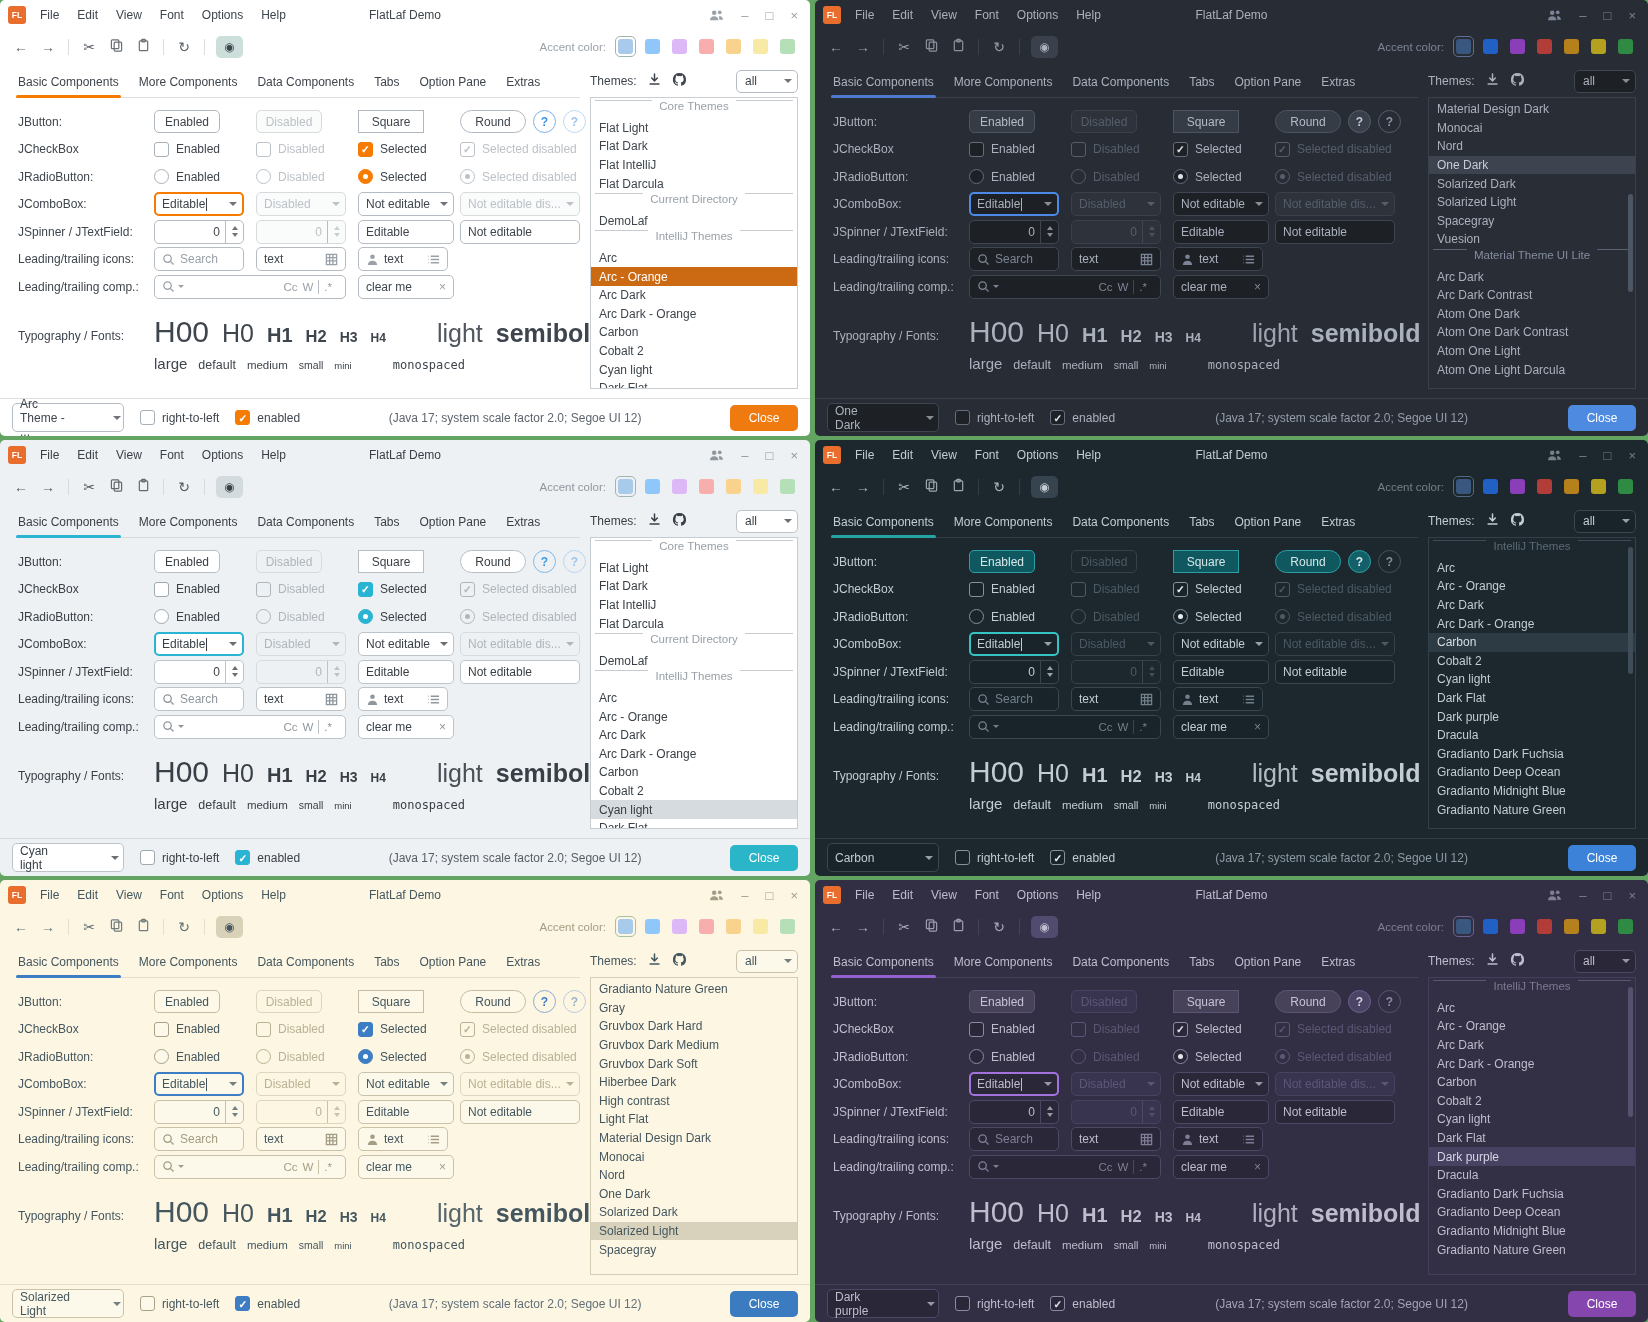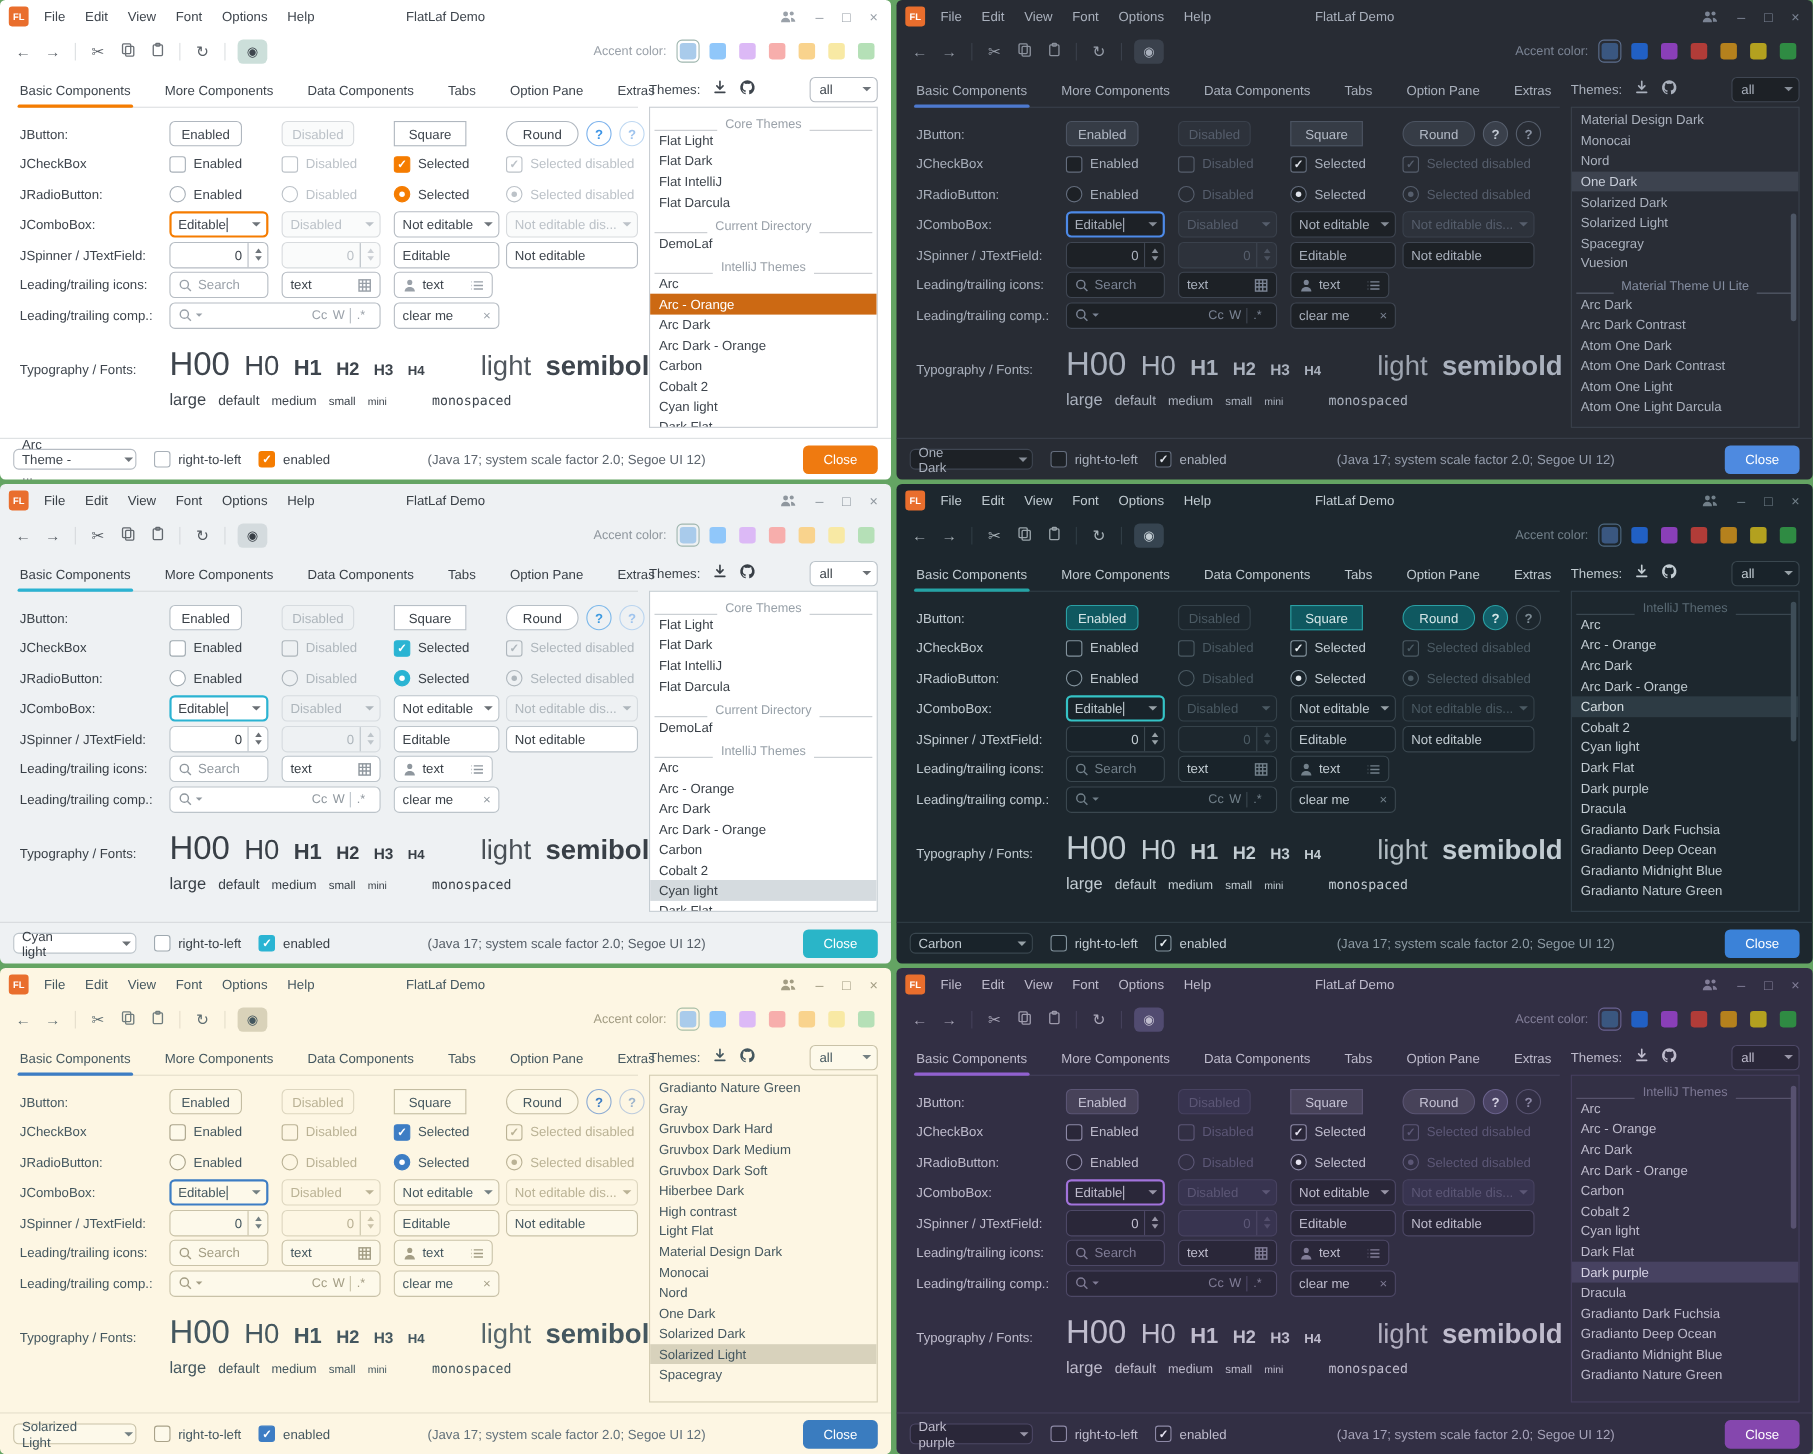--- a/index.html
+++ b/index.html
@@ -26,21 +26,21 @@
   .accent{margin-left:auto;display:flex;align-items:center;gap:9px;}
   .accent .alabel{color:var(--muted);font-size:11.5px;}
   .swrow{display:flex;gap:6px;align-items:center;}
   .swx{width:21px;height:21px;display:grid;place-items:center;border:1.5px solid transparent;border-radius:5px;box-sizing:border-box;}
   .swx.sel{border-color:var(--ring);}
   .sw{width:15px;height:15px;border-radius:3px;}
 
   
   .main{flex:1;display:flex;min-height:0;}
   .left{flex:1;display:flex;flex-direction:column;min-width:0;padding-left:2px;}
-  .tabrow{display:flex;gap:27px;align-items:flex-end;height:30px;border-bottom:1px solid var(--border);margin:4px 10px 0 14px;}
+  .tabrow{display:flex;gap:16px;align-items:flex-end;height:30px;border-bottom:1px solid var(--border);margin:4px 10px 0 14px;}
   .tab{padding:4px 2px 8px;position:relative;white-space:nowrap;}
   .tab.active::after{content:"";position:absolute;left:0;right:0;bottom:-1px;height:3px;border-radius:2px;background:var(--tabline);}
   .components{padding:10px 0 0 16px;}
   .crow{display:grid;grid-template-columns:136px 102px 102px 102px 1fr;align-items:center;height:27.5px;}
   .rlabel{color:var(--fg);}
 
   .btn{width:66px;height:23px;border:1px solid var(--btn-border);background:var(--btn-bg);color:var(--btn-fg);border-radius:5px;display:grid;place-items:center;box-sizing:border-box;}
   .btn.square{border-radius:0;}
   .btn.round{border-radius:12px;}
   .btn.disabled{background:var(--dis-btn-bg);border-color:var(--dis-btn-border);color:var(--disabled);}
@@ -101,27 +101,27 @@
   .smono{font-family:"DejaVu Sans Mono",monospace;font-size:12px;margin-left:30px;}
 
   
   .right{width:208px;flex:none;display:flex;flex-direction:column;padding:0 12px 0 0;min-height:0;}
   .thead{height:32px;display:flex;align-items:center;gap:10px;margin-top:2px;}
   .thead .ticn svg{width:15px;height:15px;fill:var(--fg);}
   .scombo{width:62px;height:23px;margin-left:auto;padding-left:8px;}
   .tlist{flex:1;border:1px solid var(--list-border);background:var(--list-bg);margin-bottom:9px;overflow:hidden;position:relative;padding-top:2px;box-sizing:border-box;}
   .titem{height:18.6px;display:flex;align-items:center;padding:0 8px;white-space:nowrap;}
   .titem.sel{background:var(--list-sel-bg);color:var(--list-sel-fg);}
-  .tsepr{height:18.6px;display:flex;align-items:flex-end;gap:7px;color:var(--sep-fg);font-size:11.5px;padding:0 4px;white-space:nowrap;}
+  .tsepr{height:18.6px;display:flex;align-items:flex-start;gap:7px;color:var(--sep-fg);font-size:11.5px;padding:0 4px;white-space:nowrap;}
   .tsepr i{flex:1;height:1px;background:var(--sep-fg);opacity:.55;}
   .thumb{position:absolute;right:2px;width:5px;border-radius:3px;background:var(--scroll);}
 
   
   .bottombar{height:37px;border-top:1px solid var(--border);display:flex;align-items:center;padding:0 12px;gap:16px;flex:none;}
-  .bcombo{width:112px;height:19px;gap:40px;}
+  .bcombo{width:112px;height:29px;gap:40px;}
   .status{flex:1;text-align:center;color:var(--status);}
   .closebtn{width:68px;height:26px;border:none;border-radius:5px;background:var(--close);color:#fff;font-size:12px;font-family:inherit;display:grid;place-items:center;}
 </style>
 </head>
 <body>
 
 <div id="grid">
     <div class="panel" style="--win: #ffffff; --fg: #3e454d; --muted: #9aa1a9; --disabled: #bcc2c8; --border: #dcdfe2; --field: #ffffff; --ctl: #b6bcc3; --btn-bg: #ffffff; --btn-border: #b0b7bf; --btn-fg: #3e454d; --dis-btn-bg: #fafbfb; --dis-btn-border: #d8dbde; --tabline: #f57c00; --check-bg: #f57c00; --check-border: #a8b0b8; --check-sel-border: #f57c00; --check-mark: #ffffff; --list-bg: #ffffff; --list-border: #c9ced3; --list-sel-bg: #cc6913; --list-sel-fg: #ffffff; --sep-fg: #9aa1a9; --close: #ef7a10; --eye-pill: #ccdfda; --status: #5d656e; --focus: #f57c00; --ring: #9fb6af; --scroll: transparent; --help1-bg: transparent; --help1-fg: #3e95e6; --help1-border: #7cb2ec; --help2-fg: #9fc4ee; --help2-border: #bed8f2;">
 
   <div class="titlebar">

